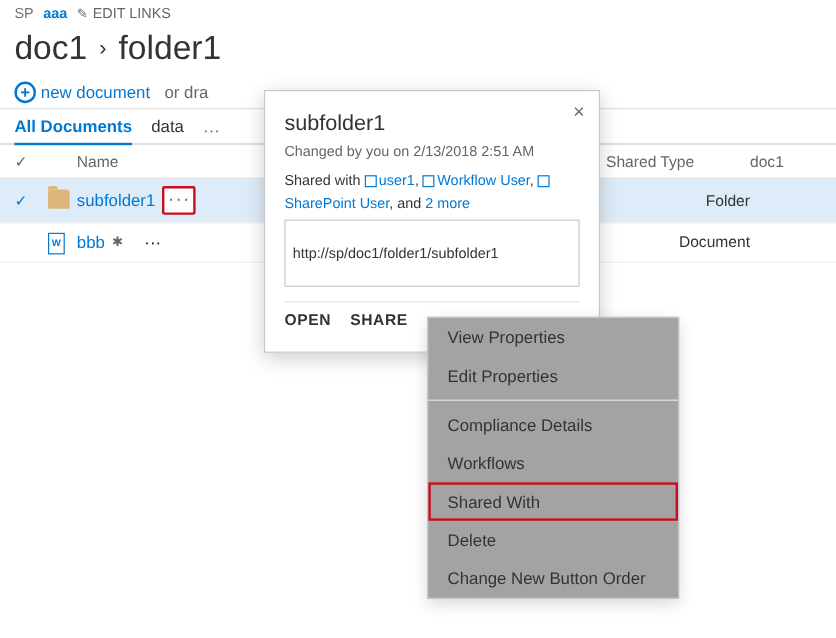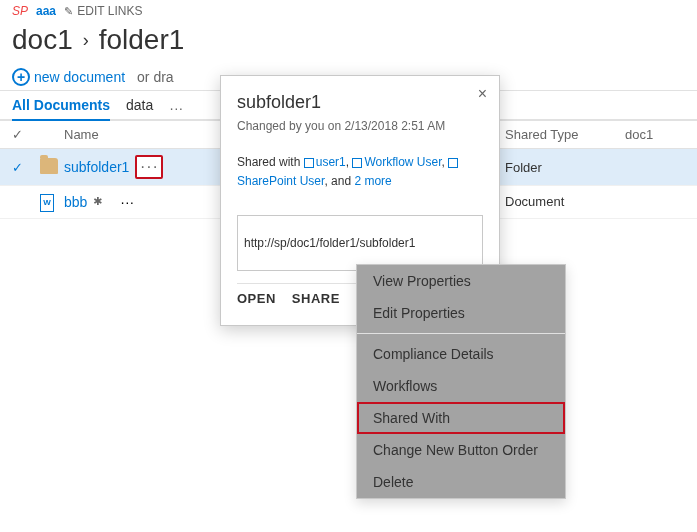--- a/index.html
+++ b/index.html
@@ -16,22 +16,21 @@
     
     .top-nav {
       display: flex;
       align-items: center;
       padding: 4px 12px;
       gap: 8px;
       font-size: 12px;
       color: #666;
     }
     .top-nav .sp-label {
-      color: #ef4444;
-      font-style: italic;
+      color: #737373;
     }
     .top-nav .aaa-label {
       color: #0078d4;
       font-weight: 600;
     }
     .top-nav .edit-links {
       color: #666;
       display: flex;
       align-items: center;
       gap: 4px;
@@ -211,20 +210,21 @@
     }
     .modified-col {
       width: 140px;
       font-size: 13px;
       color: #666;
     }
     .content-type-col {
       width: 120px;
       font-size: 13px;
       color: #333;
+      text-align: right;
     }
     .doc1-col {
       width: 60px;
       font-size: 13px;
       color: #333;
     }
 
     .asterisk {
       color: #666;
       font-size: 11px;
@@ -253,26 +253,26 @@
     }
     .popup-title {
       font-size: 18px;
       font-weight: 400;
       color: #333;
       margin-bottom: 6px;
     }
     .popup-changed {
       font-size: 12px;
       color: #666;
-      margin-bottom: 20px;
+      margin-bottom: 8px;
     }
     .popup-shared {
       font-size: 12px;
       color: #333;
-      margin-bottom: 24px;
+      margin-bottom: 4px;
       line-height: 1.6;
     }
     .popup-shared .shared-label {
       color: #333;
     }
     .popup-shared a {
       color: #0078d4;
       text-decoration: none;
     }
     .popup-shared .user-icon {
@@ -441,15 +441,15 @@
   </div>
 </div>
 
 <div class="dropdown-menu">
   <span class="dropdown-item">View Properties</span>
   <span class="dropdown-item">Edit Properties</span>
   <div class="dropdown-separator"></div>
   <span class="dropdown-item">Compliance Details</span>
   <span class="dropdown-item">Workflows</span>
   <span class="dropdown-item highlighted">Shared With</span>
+  <span class="dropdown-item">Delete</span>
   <span class="dropdown-item">Change New Button Order</span>
-  <span class="dropdown-item">Delete</span>
 </div>
 
 </body></html>

